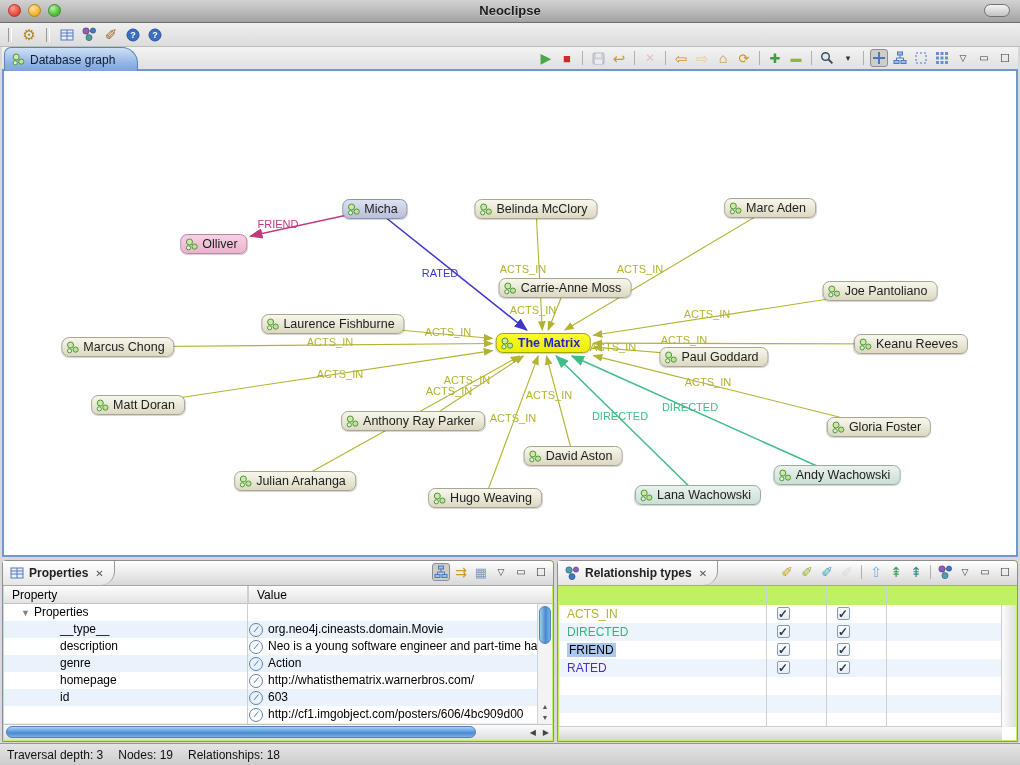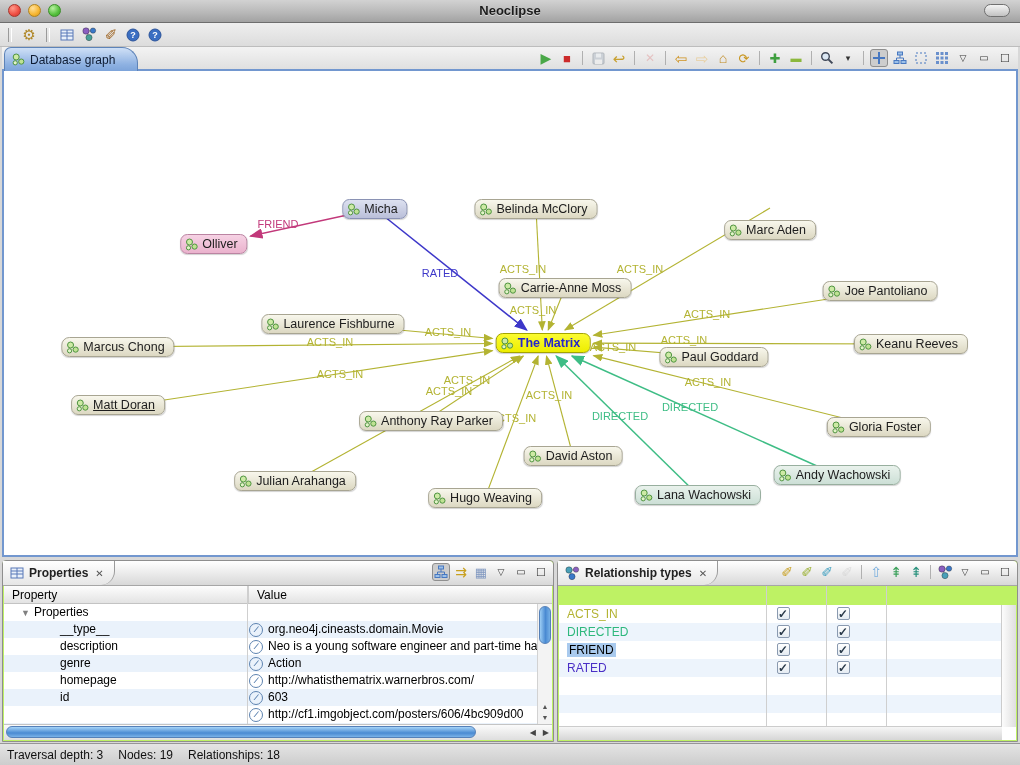--- a/index.html
+++ b/index.html
@@ -298,21 +298,21 @@
     <div class="gnode n-actor" style="left: 532px; top: 138px;">
       <span class="nicon">
         <svg width="13" height="13" viewBox="0 0 13 13">
       <circle cx="4.2" cy="4" r="3" fill="#cdeaa5" stroke="#4f9440"></circle>
       <circle cx="3.2" cy="9.8" r="2.1" fill="#e2f4c8" stroke="#4f9440"></circle>
       <circle cx="9.3" cy="8.6" r="2.6" fill="#bfe293" stroke="#4f9440"></circle>
         </svg>
       </span>
       <span>Belinda McClory</span>
     </div>
-    <div class="gnode n-actor" style="left: 766px; top: 137px; margin-top: 22px;">
+    <div class="gnode n-actor" style="left: 766px; top: 137px;">
       <span class="nicon">
         <svg width="13" height="13" viewBox="0 0 13 13">
       <circle cx="4.2" cy="4" r="3" fill="#cdeaa5" stroke="#4f9440"></circle>
       <circle cx="3.2" cy="9.8" r="2.1" fill="#e2f4c8" stroke="#4f9440"></circle>
       <circle cx="9.3" cy="8.6" r="2.6" fill="#bfe293" stroke="#4f9440"></circle>
         </svg>
       </span>
       <span>Marc Aden</span>
     </div>
     <div class="gnode n-actor" style="left: 561px; top: 217px;">
@@ -378,31 +378,31 @@
     <div class="gnode n-actor" style="left: 907px; top: 273px;">
       <span class="nicon">
         <svg width="13" height="13" viewBox="0 0 13 13">
       <circle cx="4.2" cy="4" r="3" fill="#cdeaa5" stroke="#4f9440"></circle>
       <circle cx="3.2" cy="9.8" r="2.1" fill="#e2f4c8" stroke="#4f9440"></circle>
       <circle cx="9.3" cy="8.6" r="2.6" fill="#bfe293" stroke="#4f9440"></circle>
         </svg>
       </span>
       <span>Keanu Reeves</span>
     </div>
-    <div class="gnode n-actor" style="left: 114px; top: 334px; text-decoration: underline;">
+    <div class="gnode n-actor" style="left: 134px; top: 334px;">
       <span class="nicon">
         <svg width="13" height="13" viewBox="0 0 13 13">
       <circle cx="4.2" cy="4" r="3" fill="#cdeaa5" stroke="#4f9440"></circle>
       <circle cx="3.2" cy="9.8" r="2.1" fill="#e2f4c8" stroke="#4f9440"></circle>
       <circle cx="9.3" cy="8.6" r="2.6" fill="#bfe293" stroke="#4f9440"></circle>
         </svg>
       </span>
       <span>Matt Doran</span>
     </div>
-    <div class="gnode n-actor" style="left: 427px; top: 350px;">
+    <div class="gnode n-actor" style="left: 409px; top: 350px;">
       <span class="nicon">
         <svg width="13" height="13" viewBox="0 0 13 13">
       <circle cx="4.2" cy="4" r="3" fill="#cdeaa5" stroke="#4f9440"></circle>
       <circle cx="3.2" cy="9.8" r="2.1" fill="#e2f4c8" stroke="#4f9440"></circle>
       <circle cx="9.3" cy="8.6" r="2.6" fill="#bfe293" stroke="#4f9440"></circle>
         </svg>
       </span>
       <span>Anthony Ray Parker</span>
     </div>
     <div class="gnode n-actor" style="left: 875px; top: 356px;">

